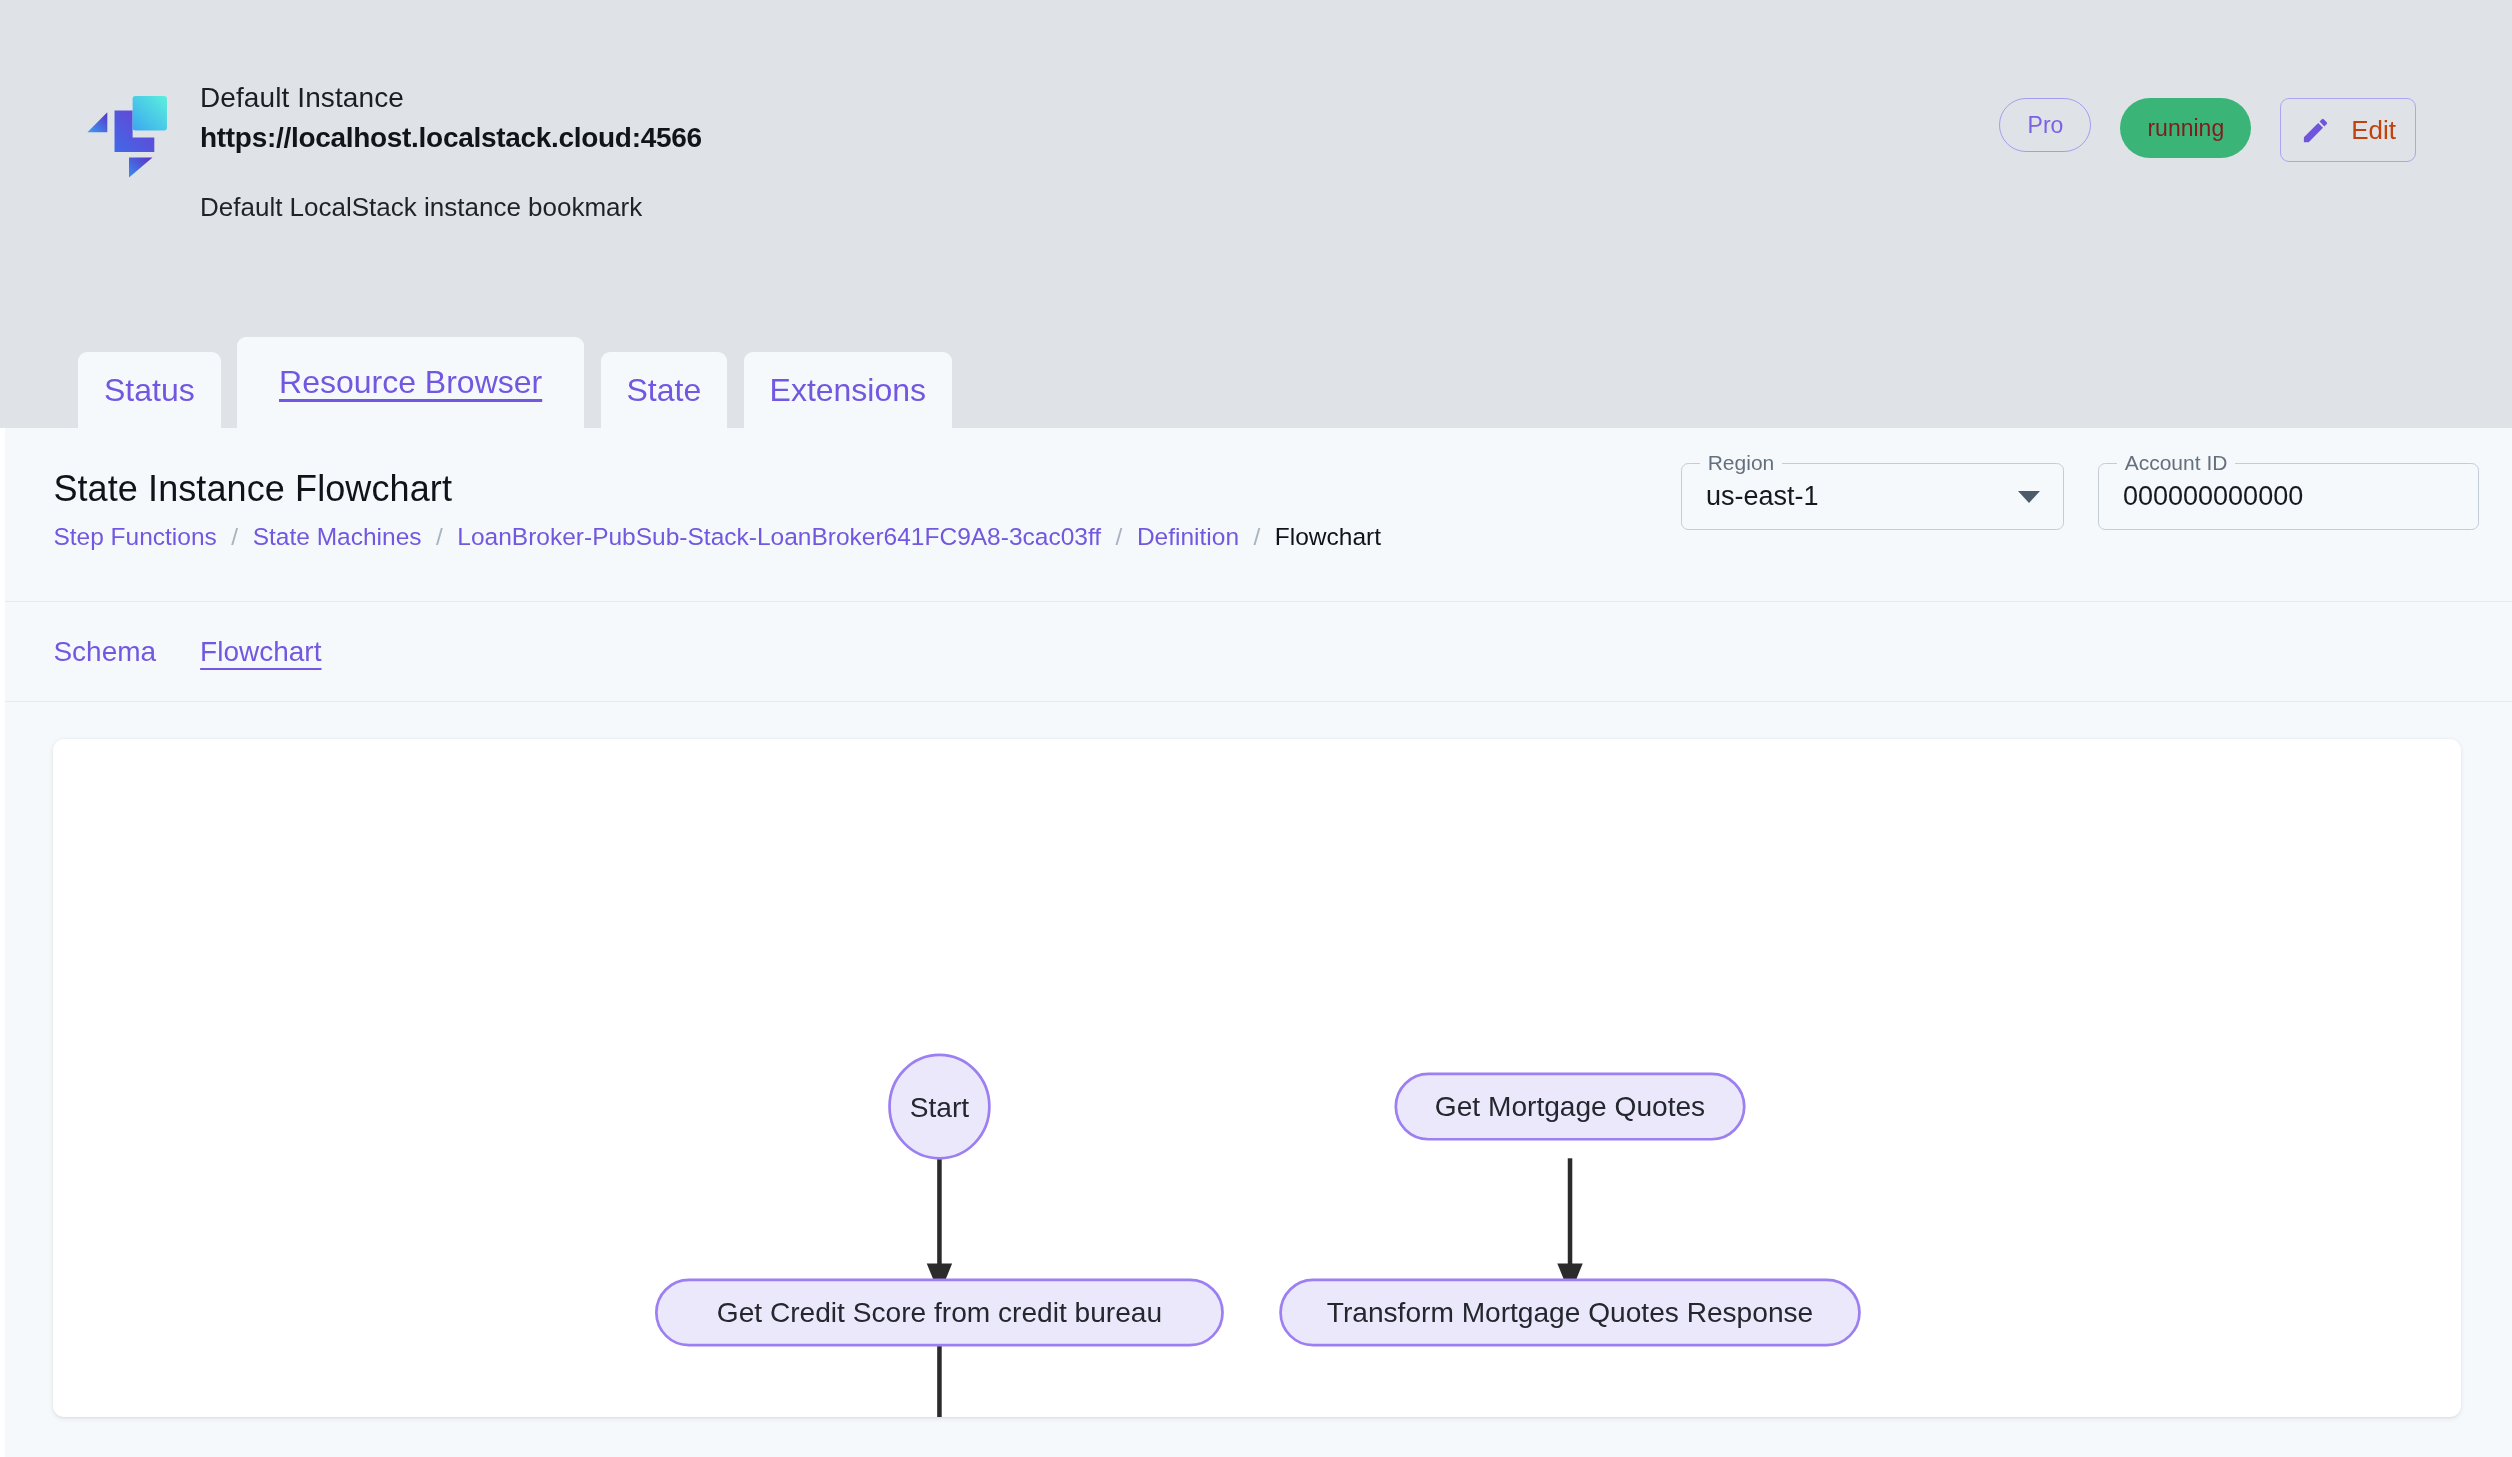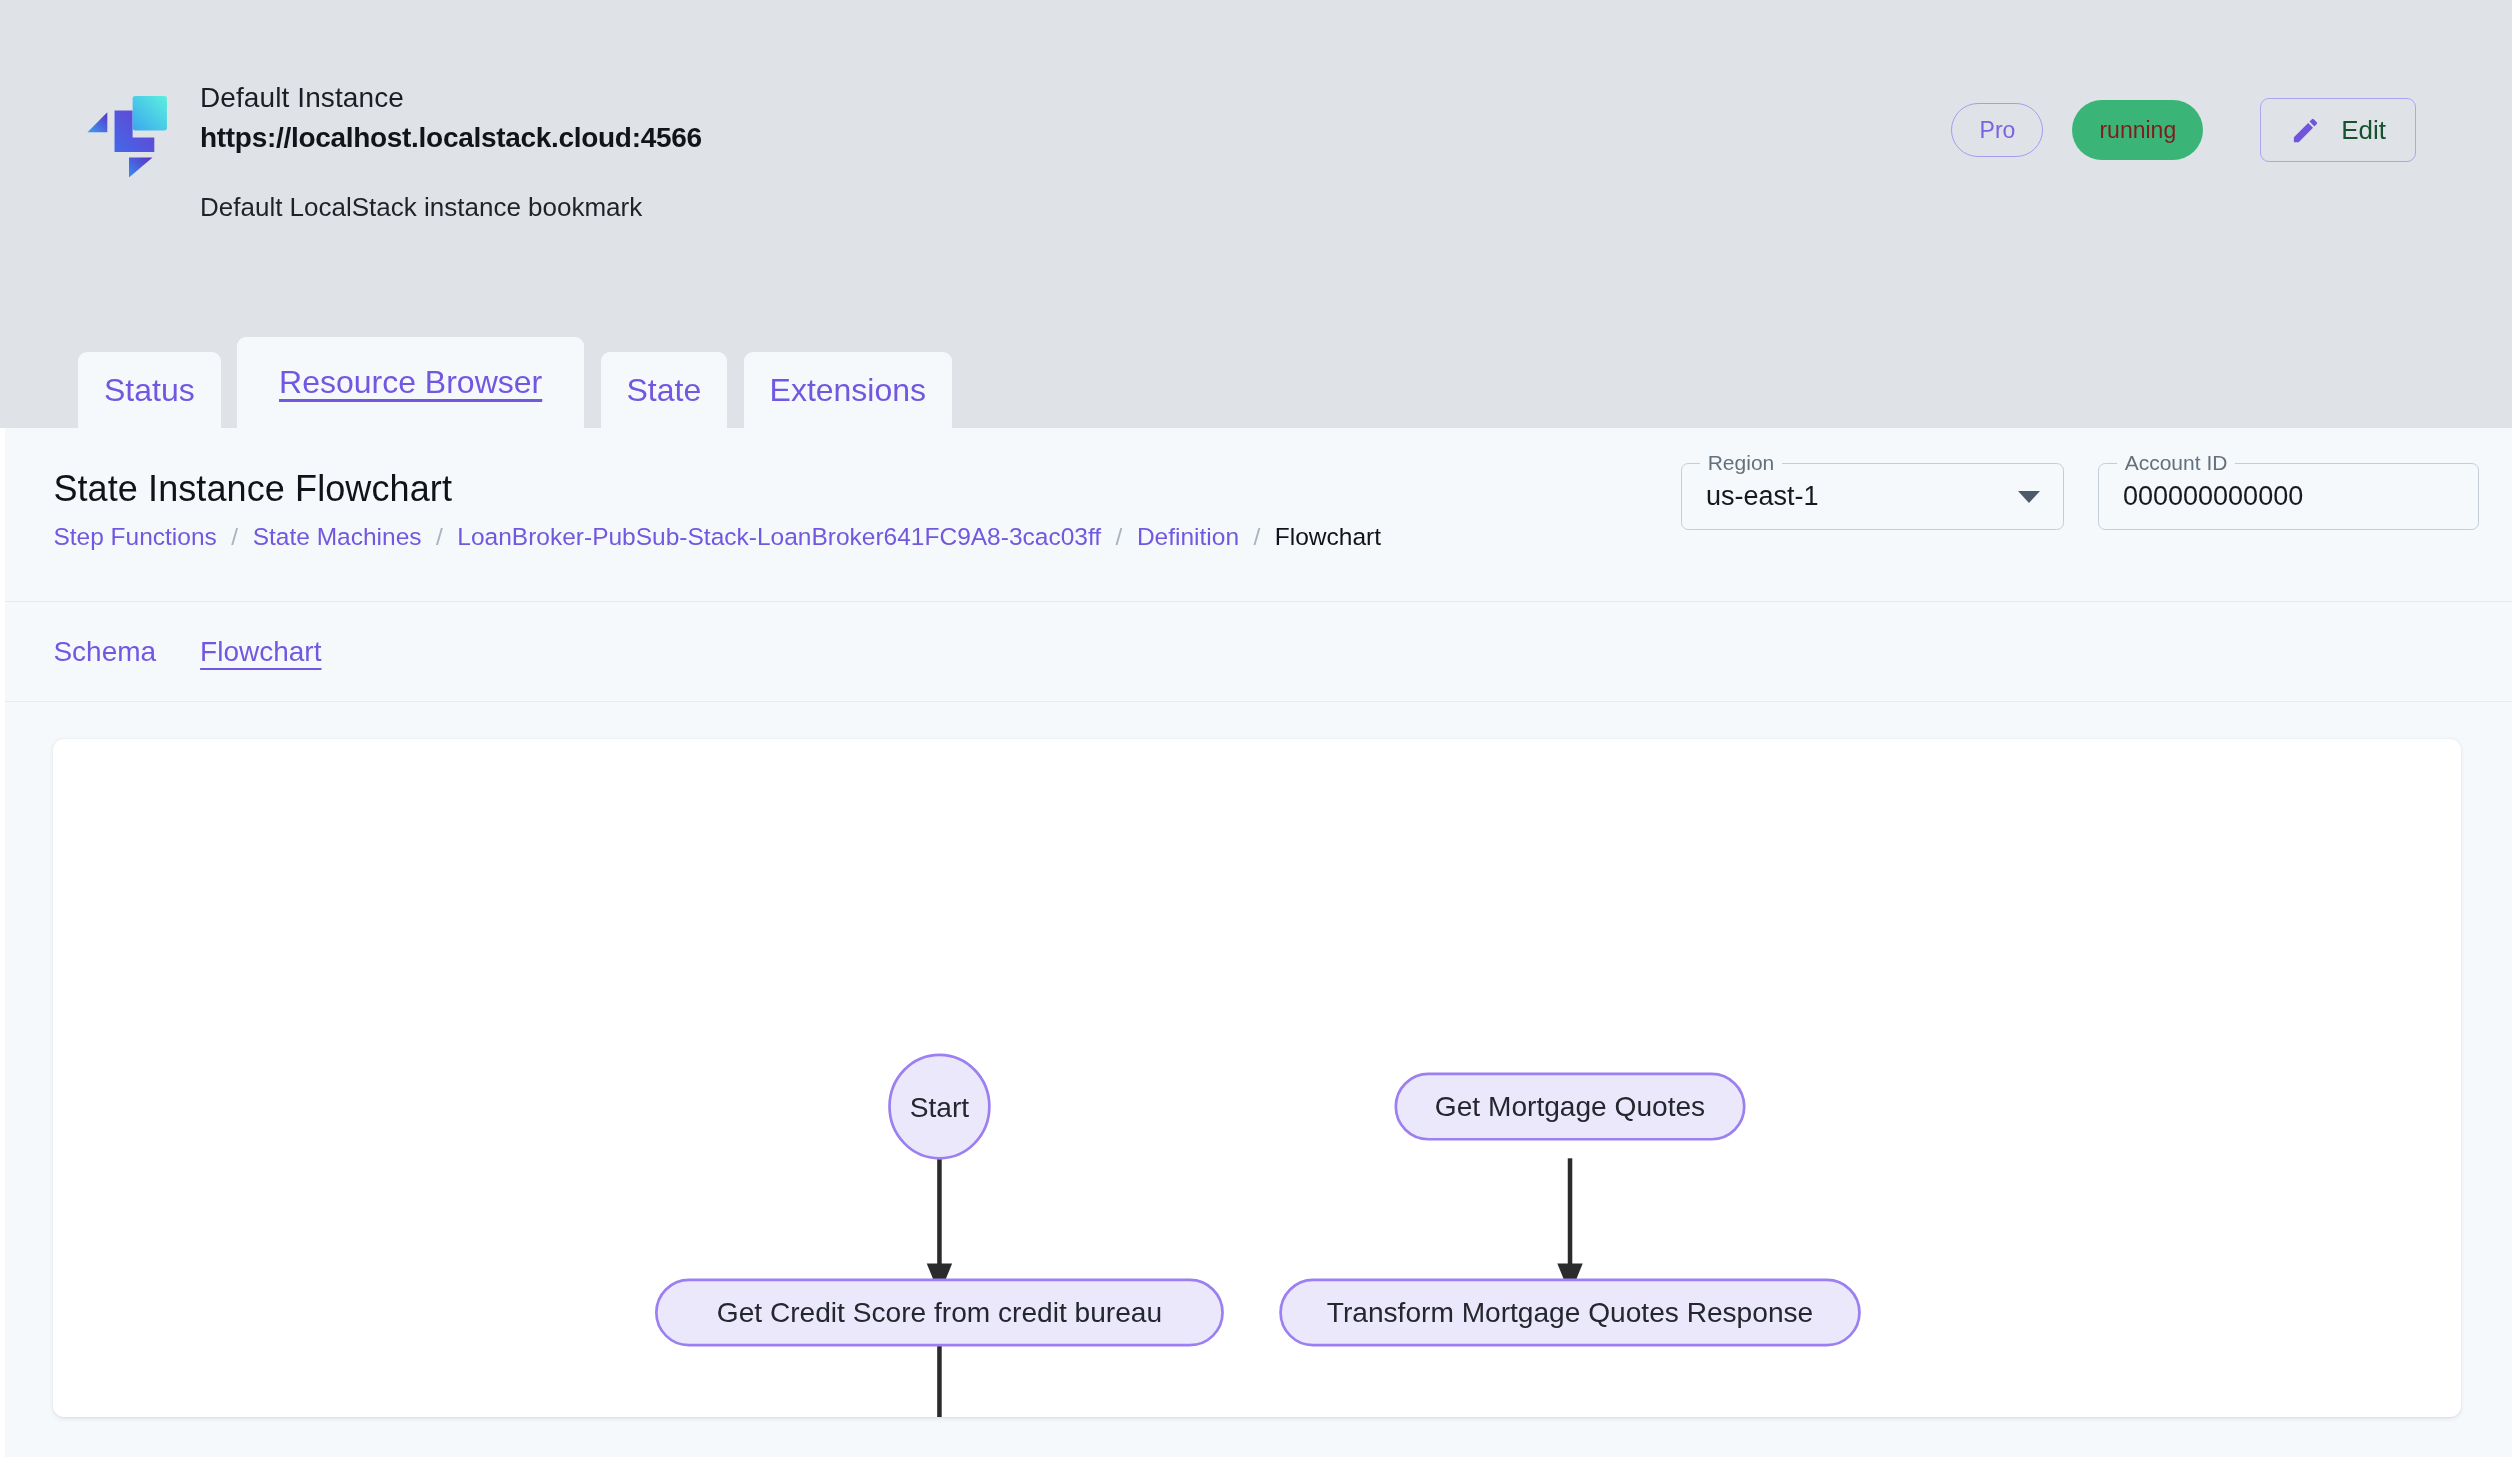--- a/index.html
+++ b/index.html
@@ -58,21 +58,20 @@
     font-size: 26px;
     color: #1f2328;
     line-height: 33px;
   }
 
   .header-actions {
     position: absolute;
     right: 96px;
     top: 98px;
     display: flex;
-    align-items: center;
     gap: 29px;
   }
   .pro-chip {
     box-sizing: border-box;
     height: 54px;
     min-width: 92px;
     padding: 0 20px;
     border: 1.8px solid #a79bf0;
     border-radius: 27px;
     background: transparent;
@@ -86,29 +85,28 @@
     padding: 0 27px;
     border-radius: 30px;
     background: #3ab577;
     color: #7f1d1d;
     font-size: 23px;
     display: flex; align-items: center; justify-content: center;
   }
   .edit-btn {
     box-sizing: border-box;
     height: 64px;
-    padding: 0 29px;
+    padding: 0 19px;
     border: 1.8px solid #b0a3f2;
     border-radius: 9px;
     background: transparent;
-    color: #14532d;
+    color: #c2410c;
     font-size: 26px;
     display: flex; align-items: center; gap: 20px;
     cursor: pointer;
-    margin-left: 28px;
   }
   .edit-btn svg { width: 31px; height: 31px; display: block; }
 
   
   .main-tabs {
     position: absolute;
     left: 78px;
     bottom: 0;
     display: flex;
     align-items: flex-end;

